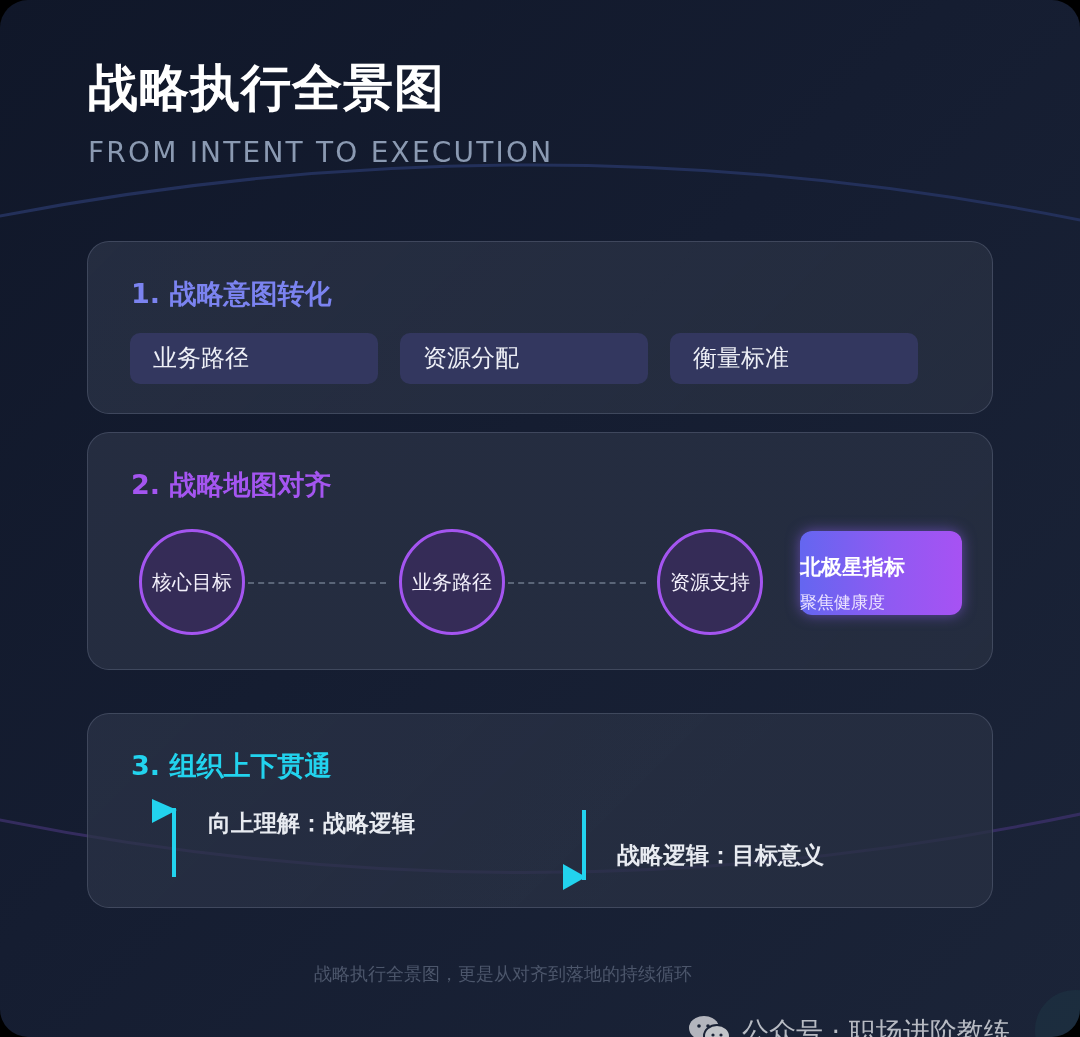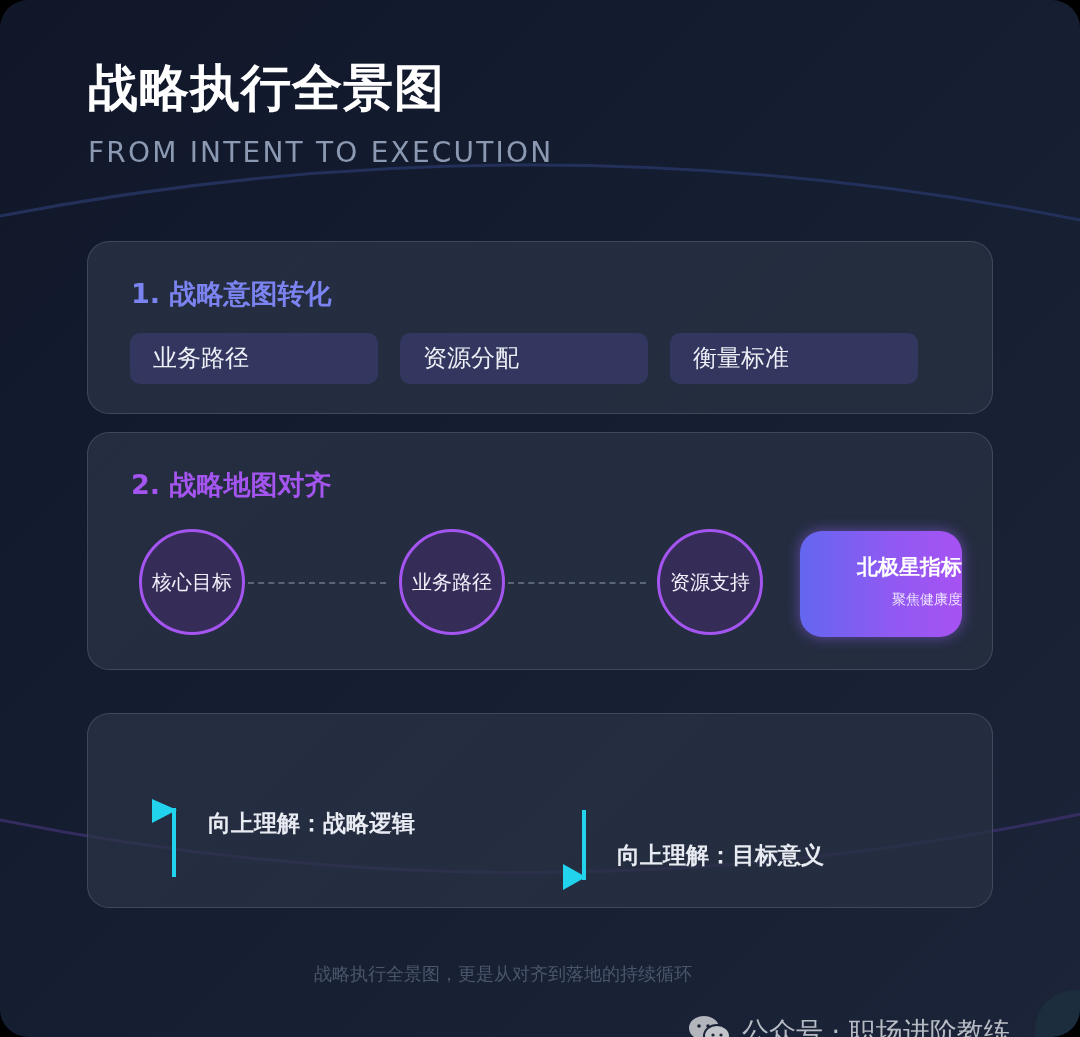--- a/index.html
+++ b/index.html
@@ -45,28 +45,28 @@
     border-radius: 50%; border: 3px solid #a455f0;
     background: #352c57; box-sizing: border-box;
     display: flex; align-items: center; justify-content: center;
     color: #f3f0fb; font-size: 20px; white-space: nowrap;
   }
   .dash {
     position: absolute; top: 149px; height: 0;
     border-top: 2px dashed #5a6578;
   }
   .north-star {
-    position: absolute; left: 712px; top: 98px; width: 162px; height: 106px;
-    border-radius: 22px;
+    position: absolute; left: 712px; top: 98px; width: 162px; height: 84px;
+    border-radius: 12px;
     background: linear-gradient(90deg, #6466f0 0%, #8f5af2 55%, #a752f3 100%);
     box-shadow: 0 0 14px rgba(150,100,255,0.55);
-    text-align: right;
+    text-align: left;
   }
   .ns-title { position: absolute; left: 0; right: 0; top: 22px; color: #fff; font-size: 21px; font-weight: bold; font-family: "DejaVu Serif", "Liberation Serif", serif; }
-  .ns-sub { position: absolute; left: 0; right: 0; top: 60px; color: #ebe2ff; font-size: 14px; }
+  .ns-sub { position: absolute; left: 0; right: 0; top: 60px; color: #ebe2ff; font-size: 17px; }
   .flow-text { position: absolute; color: #e8ebf1; font-size: 23px; line-height: 30px; white-space: nowrap; font-weight: bold; }
   .arrow { position: absolute; }
   .footer-text {
     position: absolute; left: 314px; top: 962px;
     font-size: 18px; color: #4c566b; white-space: nowrap;
   }
   .watermark {
     position: absolute; left: 688px; top: 974px; display: flex; align-items: center;
     color: #c9ccd3; font-size: 27px; white-space: nowrap; opacity: 0.9; margin-top: 40px;
   }
@@ -106,32 +106,33 @@
     <div class="node" style="left:569px">
       <span>资源支持</span>
     </div>
     <div class="north-star">
       <div class="ns-title">北极星指标</div>
       <div class="ns-sub">聚焦健康度</div>
     </div>
   </div>
 
   <div class="card card-3">
+    <div class="card-title" style="color:#22d3ee">3. 组织上下贯通</div>
 
     <svg class="arrow" style="left:62px; top:82px" width="30" height="82" viewBox="0 0 30 82">
       <polygon points="2,3 27,14 2,27" fill="#22d3ee"></polygon>
       <rect x="22" y="12" width="4" height="69" fill="#22d3ee"></rect>
     </svg>
     <div class="flow-text" style="left:120px; top:94px">向上理解：战略逻辑</div>
 
     <svg class="arrow" style="left:473px; top:96px" width="30" height="82" viewBox="0 0 30 82">
       <rect x="21" y="0" width="4" height="70" fill="#22d3ee"></rect>
       <polygon points="2,54 25,67 2,80" fill="#22d3ee"></polygon>
     </svg>
-    <div class="flow-text" style="left:529px; top:126px">向上理解：目标意义</div>
+    <div class="flow-text" style="left:529px; top:126px">战略逻辑：目标意义</div>
   </div>
 
   <div class="footer-text">战略执行全景图，更是从对齐到落地的持续循环</div>
 
   <div class="watermark">
     <svg class="wx" width="44" height="36" viewBox="0 0 44 36">
       <ellipse cx="16" cy="14" rx="15" ry="12" fill="#c4c6cc"></ellipse>
       <polygon points="6,22 4,31 13,25" fill="#c4c6cc"></polygon>
       <ellipse cx="29" cy="22" rx="13" ry="11" fill="#d4d6da" stroke="#1b2336" stroke-width="2"></ellipse>
       <polygon points="34,31 38,36 33,32" fill="#d4d6da"></polygon>

